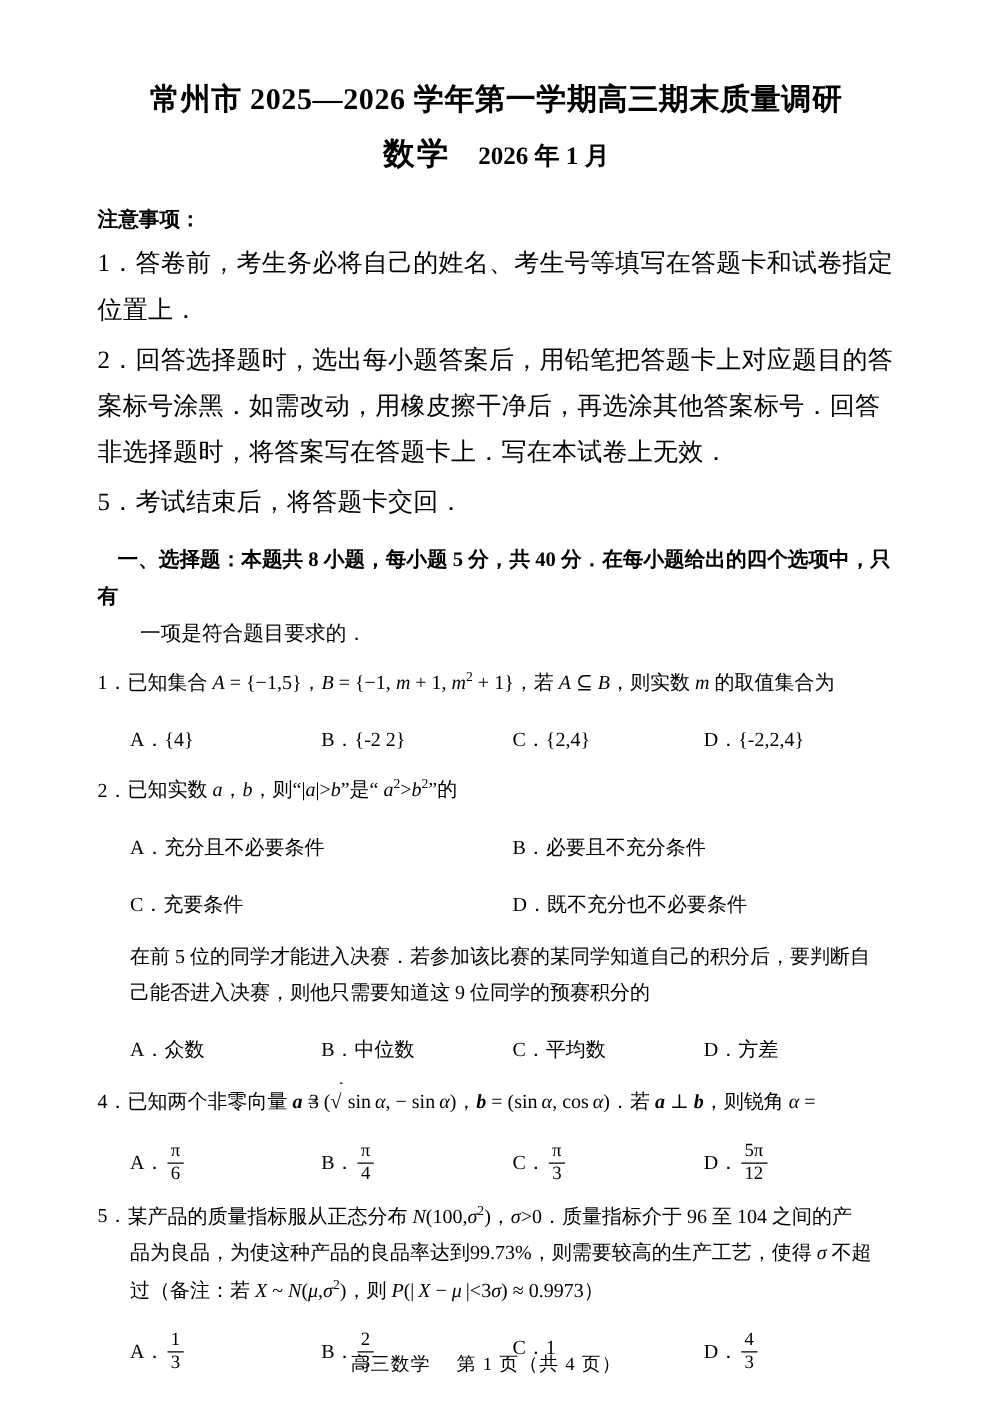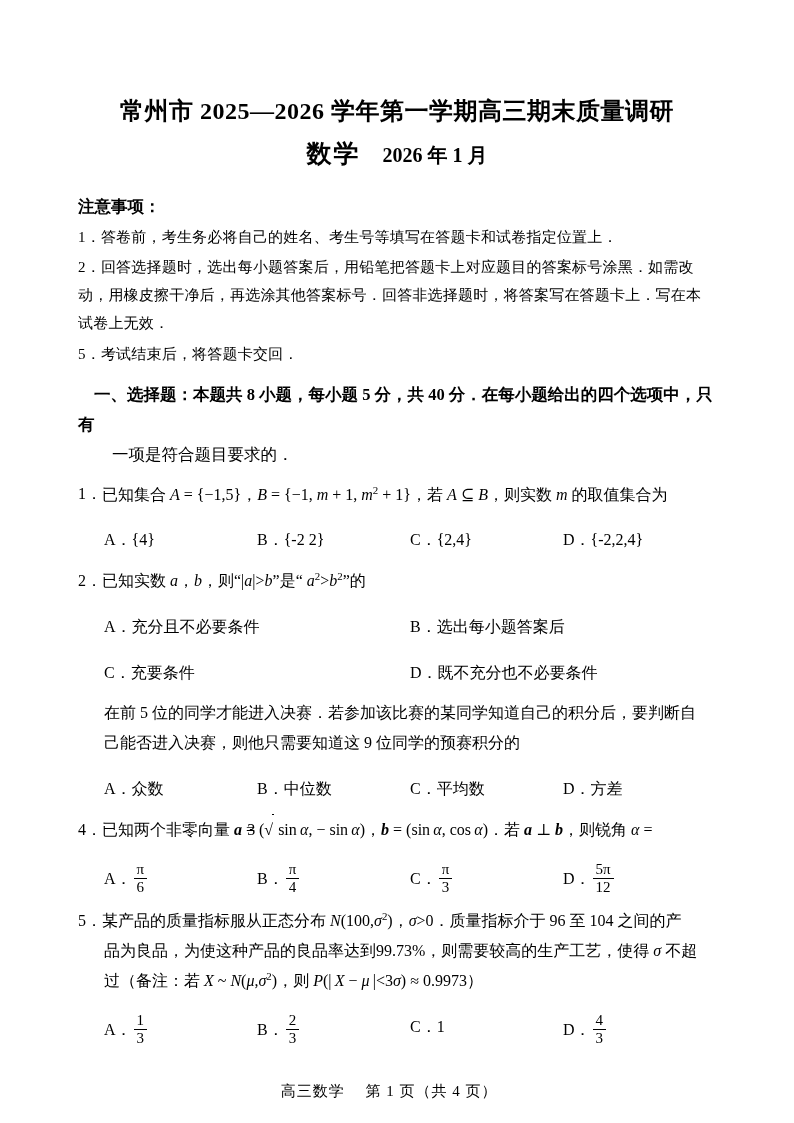--- a/index.html
+++ b/index.html
@@ -12,21 +12,21 @@
     height: 1123px;
     font-family: "Liberation Serif", "DejaVu Serif", serif;
     color: #000000;
     position: relative;
     overflow: hidden;
   }
   .page {
     width: 794px;
     height: 1123px;
     box-sizing: border-box;
-    padding: 89px 78px 0 78px;
+    padding: 58px 78px 0 78px;
     position: relative;
   }
   .title {
     text-align: center;
     font-size: 24px;
     font-weight: bold;
     letter-spacing: 0.5px;
     margin: 6px 0 2px 0;
     line-height: 1.4;
   }
@@ -46,21 +46,21 @@
     font-size: 20px;
     font-weight: bold;
   }
   .notice-title {
     font-size: 16.5px;
     font-weight: bold;
     margin-top: 26px;
     margin-bottom: 6px;
   }
   .notice-item {
-    font-size: 15px;
+    font-size: 20px;
     line-height: 1.85;
     text-indent: 0;
     margin: 3px 0;
     letter-spacing: 0.2px;
   }
   .section-head {
     font-size: 16.5px;
     font-weight: bold;
     line-height: 1.8;
     margin-top: 12px;
@@ -155,21 +155,21 @@
       <div class="opt">D．{-2,2,4}</div>
     </div>
   </div>
 
   <div class="q">
     <div class="q-body">
       <span>2．</span><span>已知实数 <i class="v">a</i>，<i class="v">b</i>，则“|<i class="v">a</i>|&gt;<i class="v">b</i>”是“ <i class="v">a</i><sup>2</sup>&gt;<i class="v">b</i><sup>2</sup>”的</span>
     </div>
     <div class="opts two">
       <div class="opt">A．充分且不必要条件</div>
-      <div class="opt">B．选出每小题答案后</div>
+      <div class="opt">B．必要且不充分条件</div>
     </div>
     <div class="opts two">
       <div class="opt">C．充要条件</div>
       <div class="opt">D．既不充分也不必要条件</div>
     </div>
   </div>
 
   <div class="q">
     <div class="q-cont">在前 5 位的同学才能进入决赛．若参加该比赛的某同学知道自己的积分后，要判断自</div>
     <div class="q-cont">己能否进入决赛，则他只需要知道这 9 位同学的预赛积分的</div>

